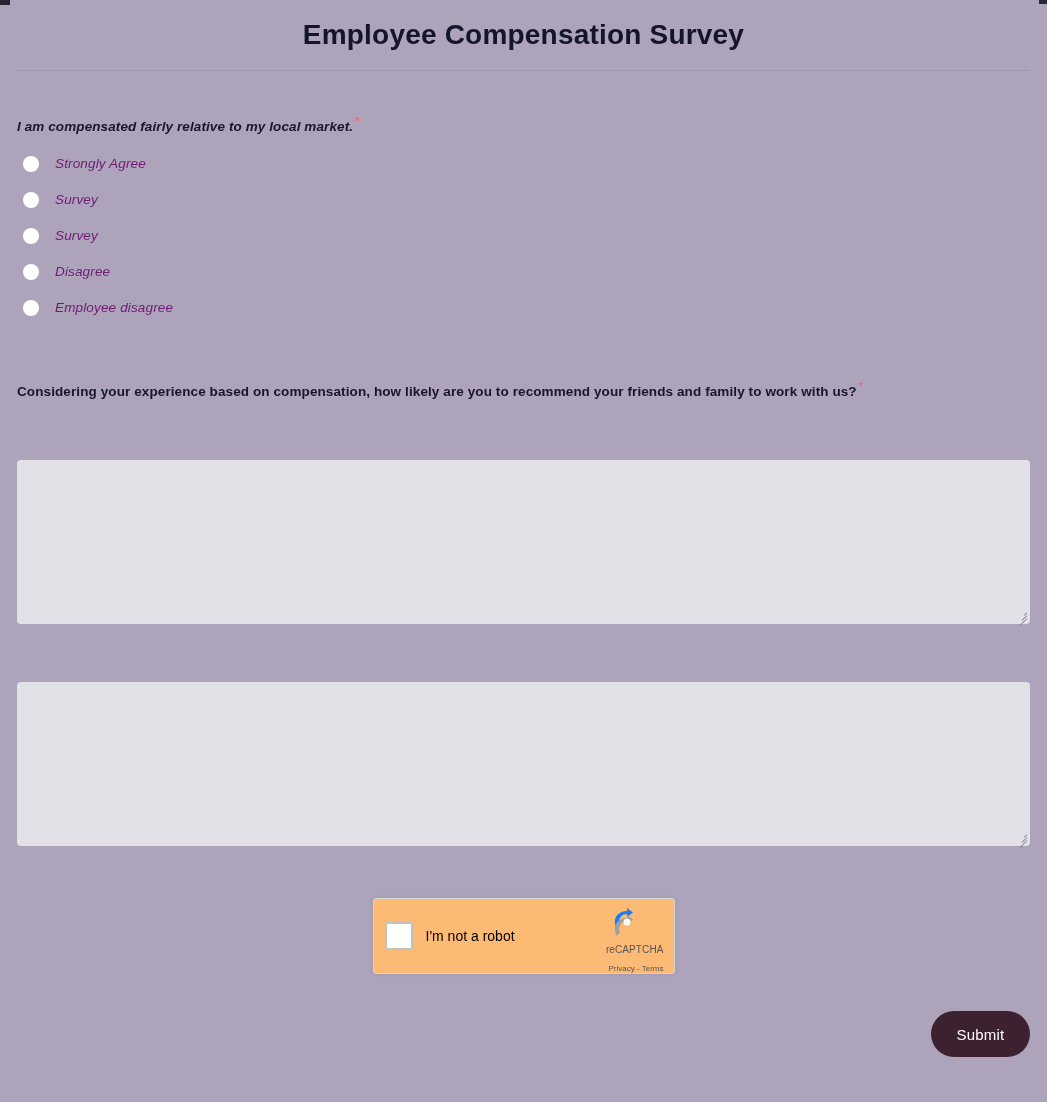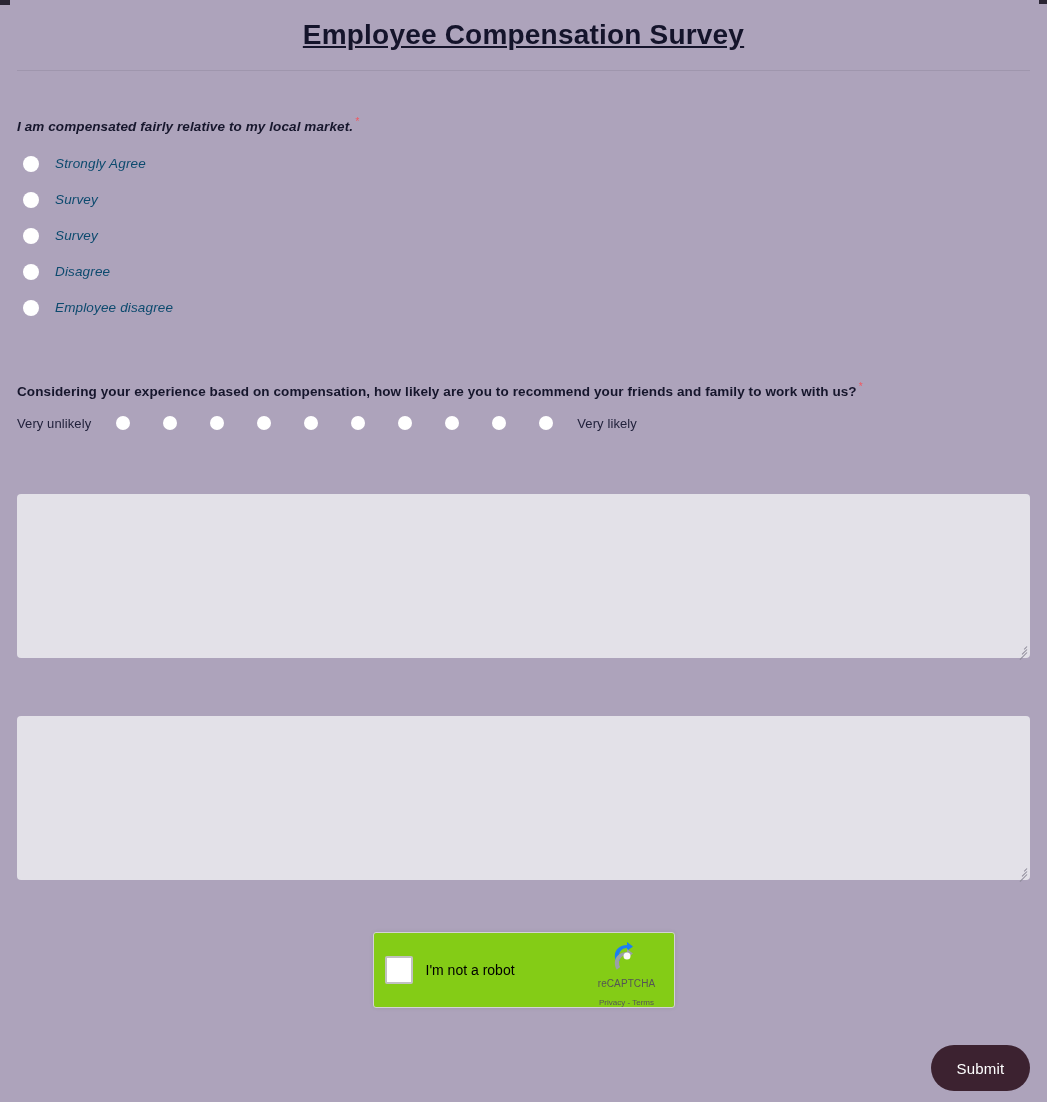--- a/index.html
+++ b/index.html
@@ -33,21 +33,20 @@
     padding-top: 17px;
     text-align: center;
   }
   .page-title {
     margin: 0;
     font-size: 28px;
     font-weight: bold;
     letter-spacing: 0.2px;
     color: #14142b;
     line-height: 36px;
-    text-decoration: underline;
   }
   .header-rule {
     margin: 17px 17px 0 17px;
     height: 1px;
     background: #9f96ad;
   }
 
   
   .form-body {
     padding: 0 17px;
@@ -87,21 +86,21 @@
     width: 16px;
     height: 16px;
     border-radius: 50%;
     background: #ffffff;
     flex: 0 0 auto;
     margin-left: 6px;
   }
   .radio-text {
     margin-left: 16px;
     font-size: 13.5px;
-    color: #0c4a6e;
+    color: #701a75;
     letter-spacing: 0.15px;
   }
 
   
   .scale-row {
     display: flex;
     align-items: center;
     margin-top: 12px;
     height: 22px;
   }
@@ -168,21 +167,21 @@
 
   
   .captcha-area {
     display: flex;
     justify-content: center;
     margin-top: 52px;
   }
   .captcha-box {
     width: 302px;
     height: 76px;
-    background: #84cc16;
+    background: #fdba74;
     border: 1px solid #d3d3d3;
     border-radius: 3px;
     box-shadow: 0 0 4px rgba(0,0,0,0.08);
     display: flex;
     align-items: center;
     padding: 0 12px 0 11px;
     position: relative;
   }
   .captcha-checkbox {
     width: 28px;
@@ -196,21 +195,21 @@
     margin-left: 13px;
     font-size: 14px;
     color: #000;
     font-family: "Liberation Sans", sans-serif;
   }
   .captcha-brand {
     position: absolute;
     right: 10px;
     top: 8px;
     width: 74px;
-    text-align: center;
+    text-align: right;
   }
   .captcha-logo {
     width: 32px;
     height: 32px;
     margin: 0 auto;
     display: block;
   }
   .captcha-brand-name {
     font-size: 10px;
     color: #555;
@@ -280,36 +279,20 @@
       <label class="radio-row">
         <span class="radio-dot"></span>
         <span class="radio-text">Employee disagree</span>
       </label>
     </div>
   </section>
 
   <section class="question-block" id="q2-block">
     <div class="question-label">
       <span>Considering your experience based on compensation, how likely are you to recommend your friends and family to work with us?</span><span class="required-star">*</span>
-    </div>
-    <div class="scale-row">
-      <span class="scale-end-label">Very unlikely</span>
-      <span class="scale-dots">
-        <span class="scale-dot"></span>
-        <span class="scale-dot"></span>
-        <span class="scale-dot"></span>
-        <span class="scale-dot"></span>
-        <span class="scale-dot"></span>
-        <span class="scale-dot"></span>
-        <span class="scale-dot"></span>
-        <span class="scale-dot"></span>
-        <span class="scale-dot"></span>
-        <span class="scale-dot"></span>
-      </span>
-      <span class="scale-end-label right">Very likely</span>
     </div>
   </section>
 
   <section class="question-block" id="q3-block">
     <div class="textarea-wrap">
       <textarea class="textarea-field" id="comments-textarea" placeholder="" style=""></textarea>
       <span class="resize-grip">
           <i></i>
           <i></i>
           <i></i>

